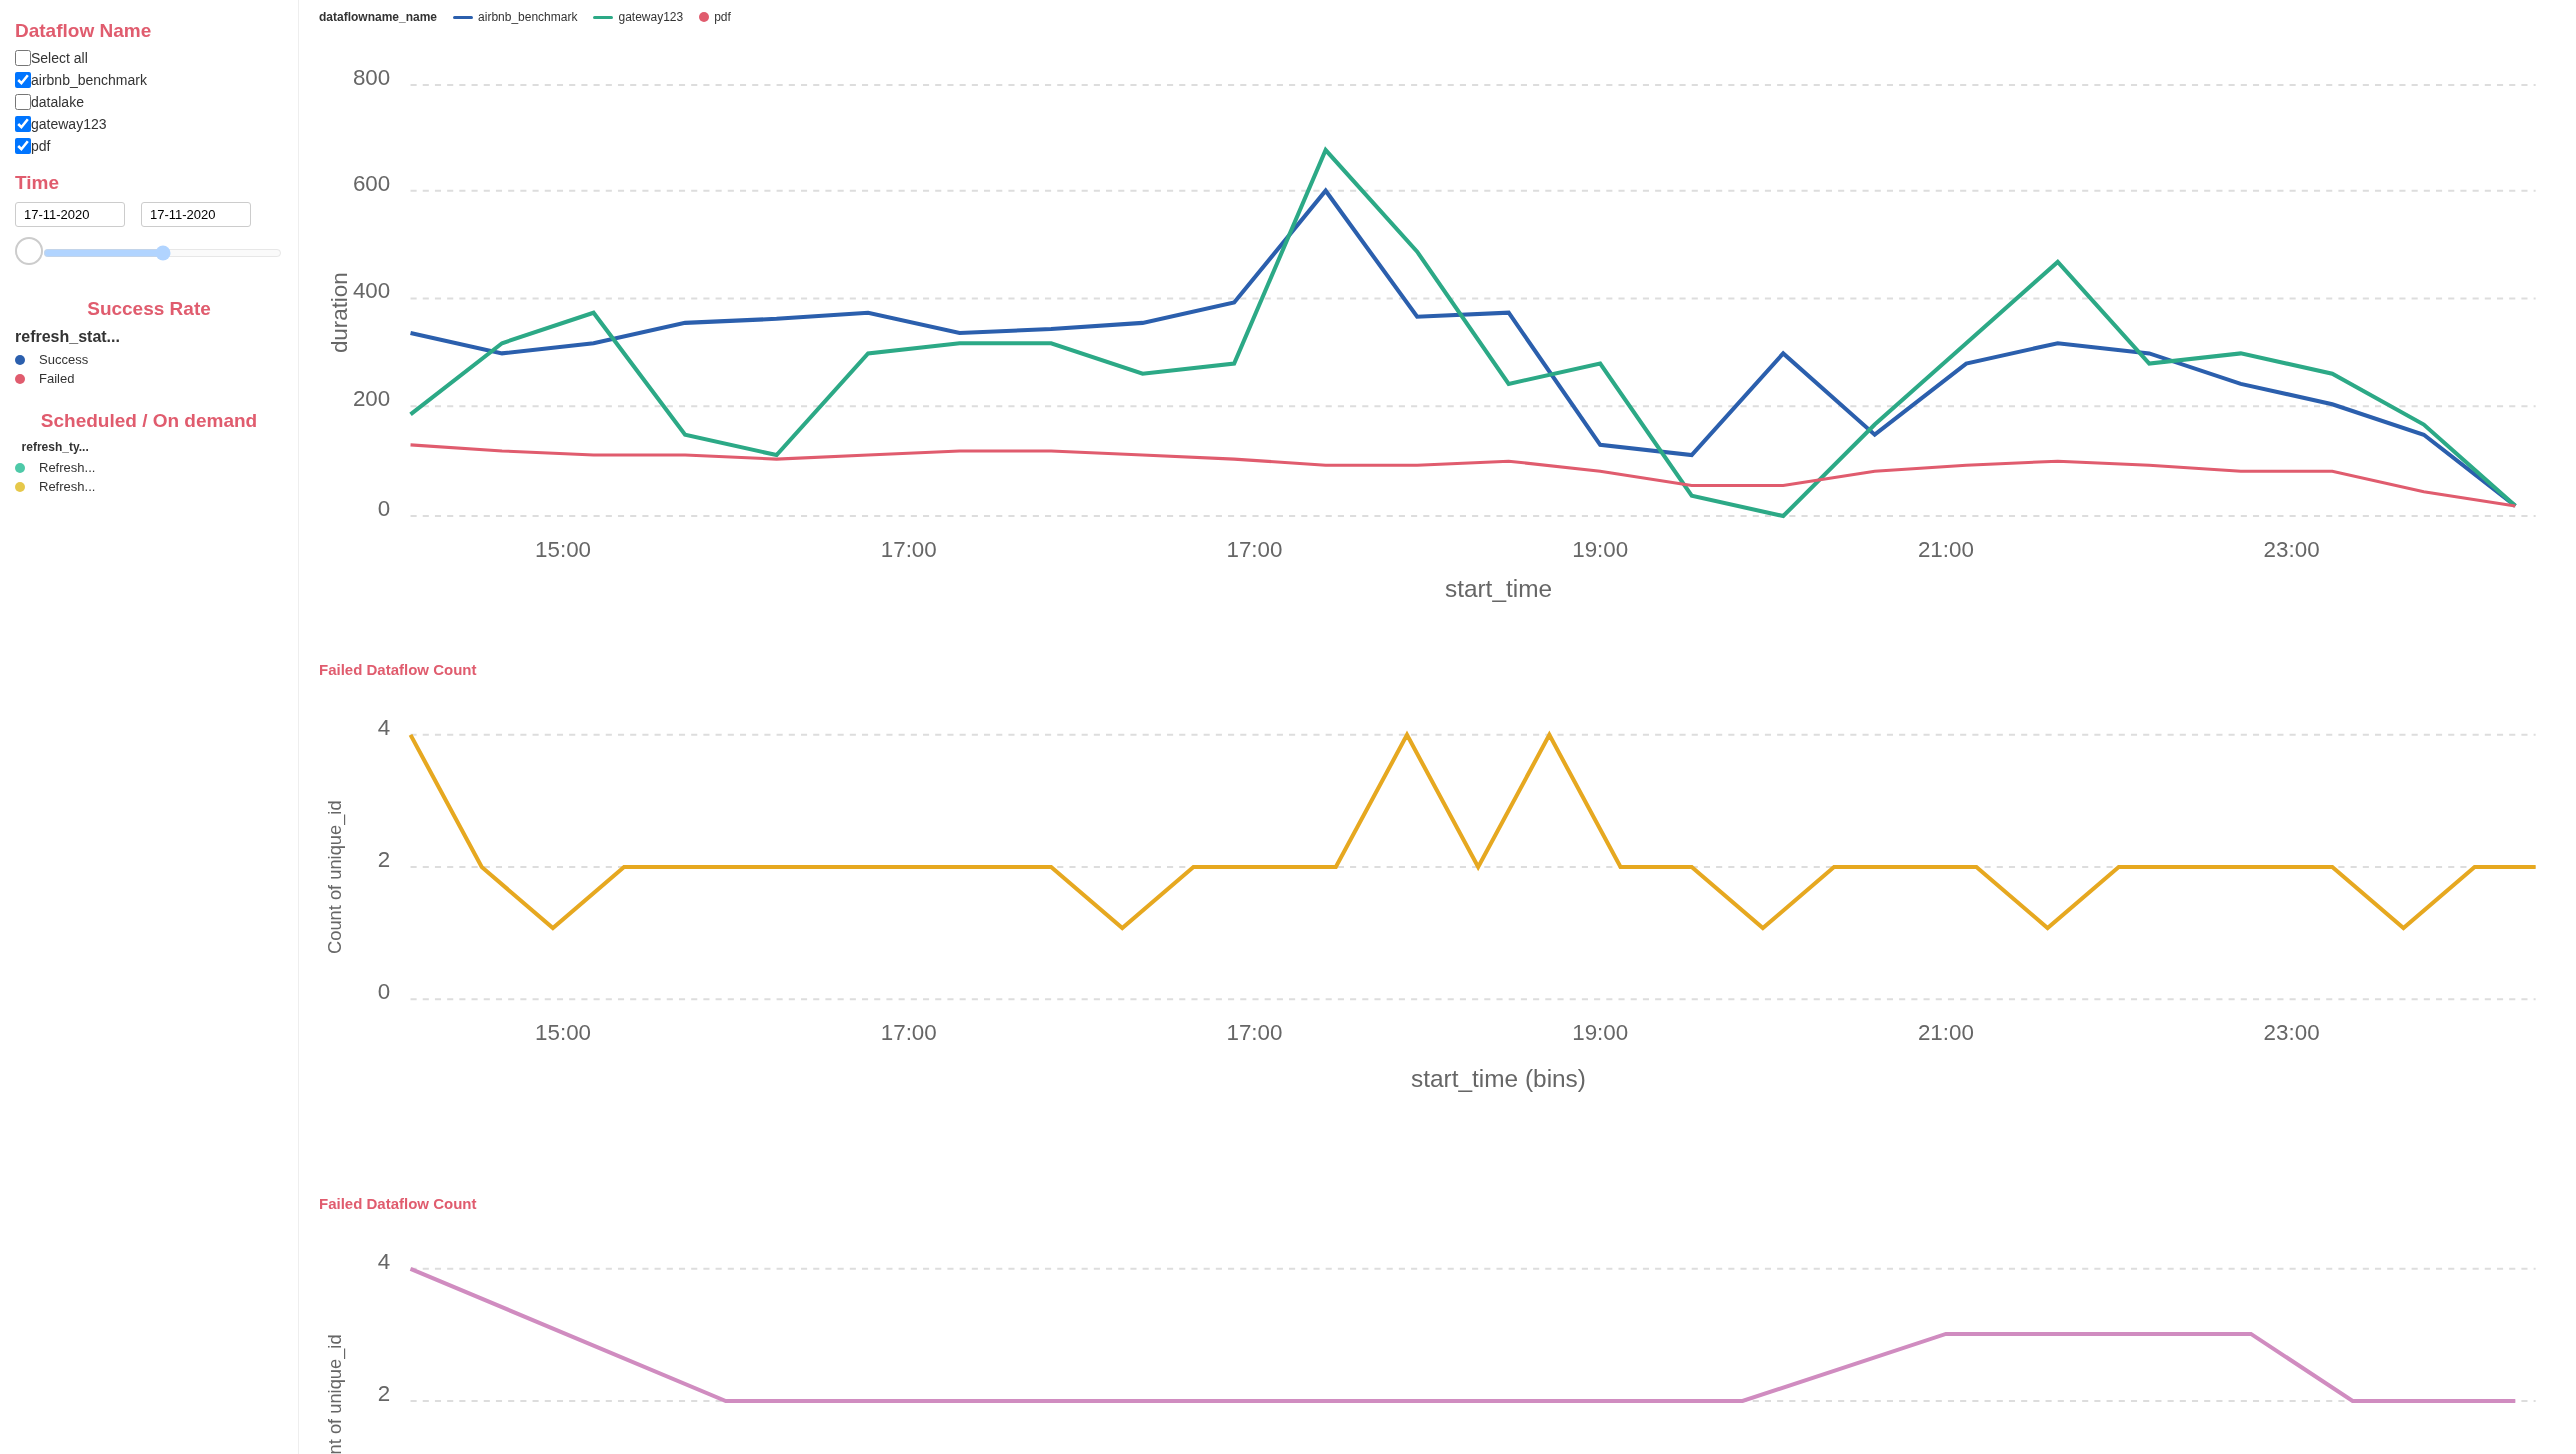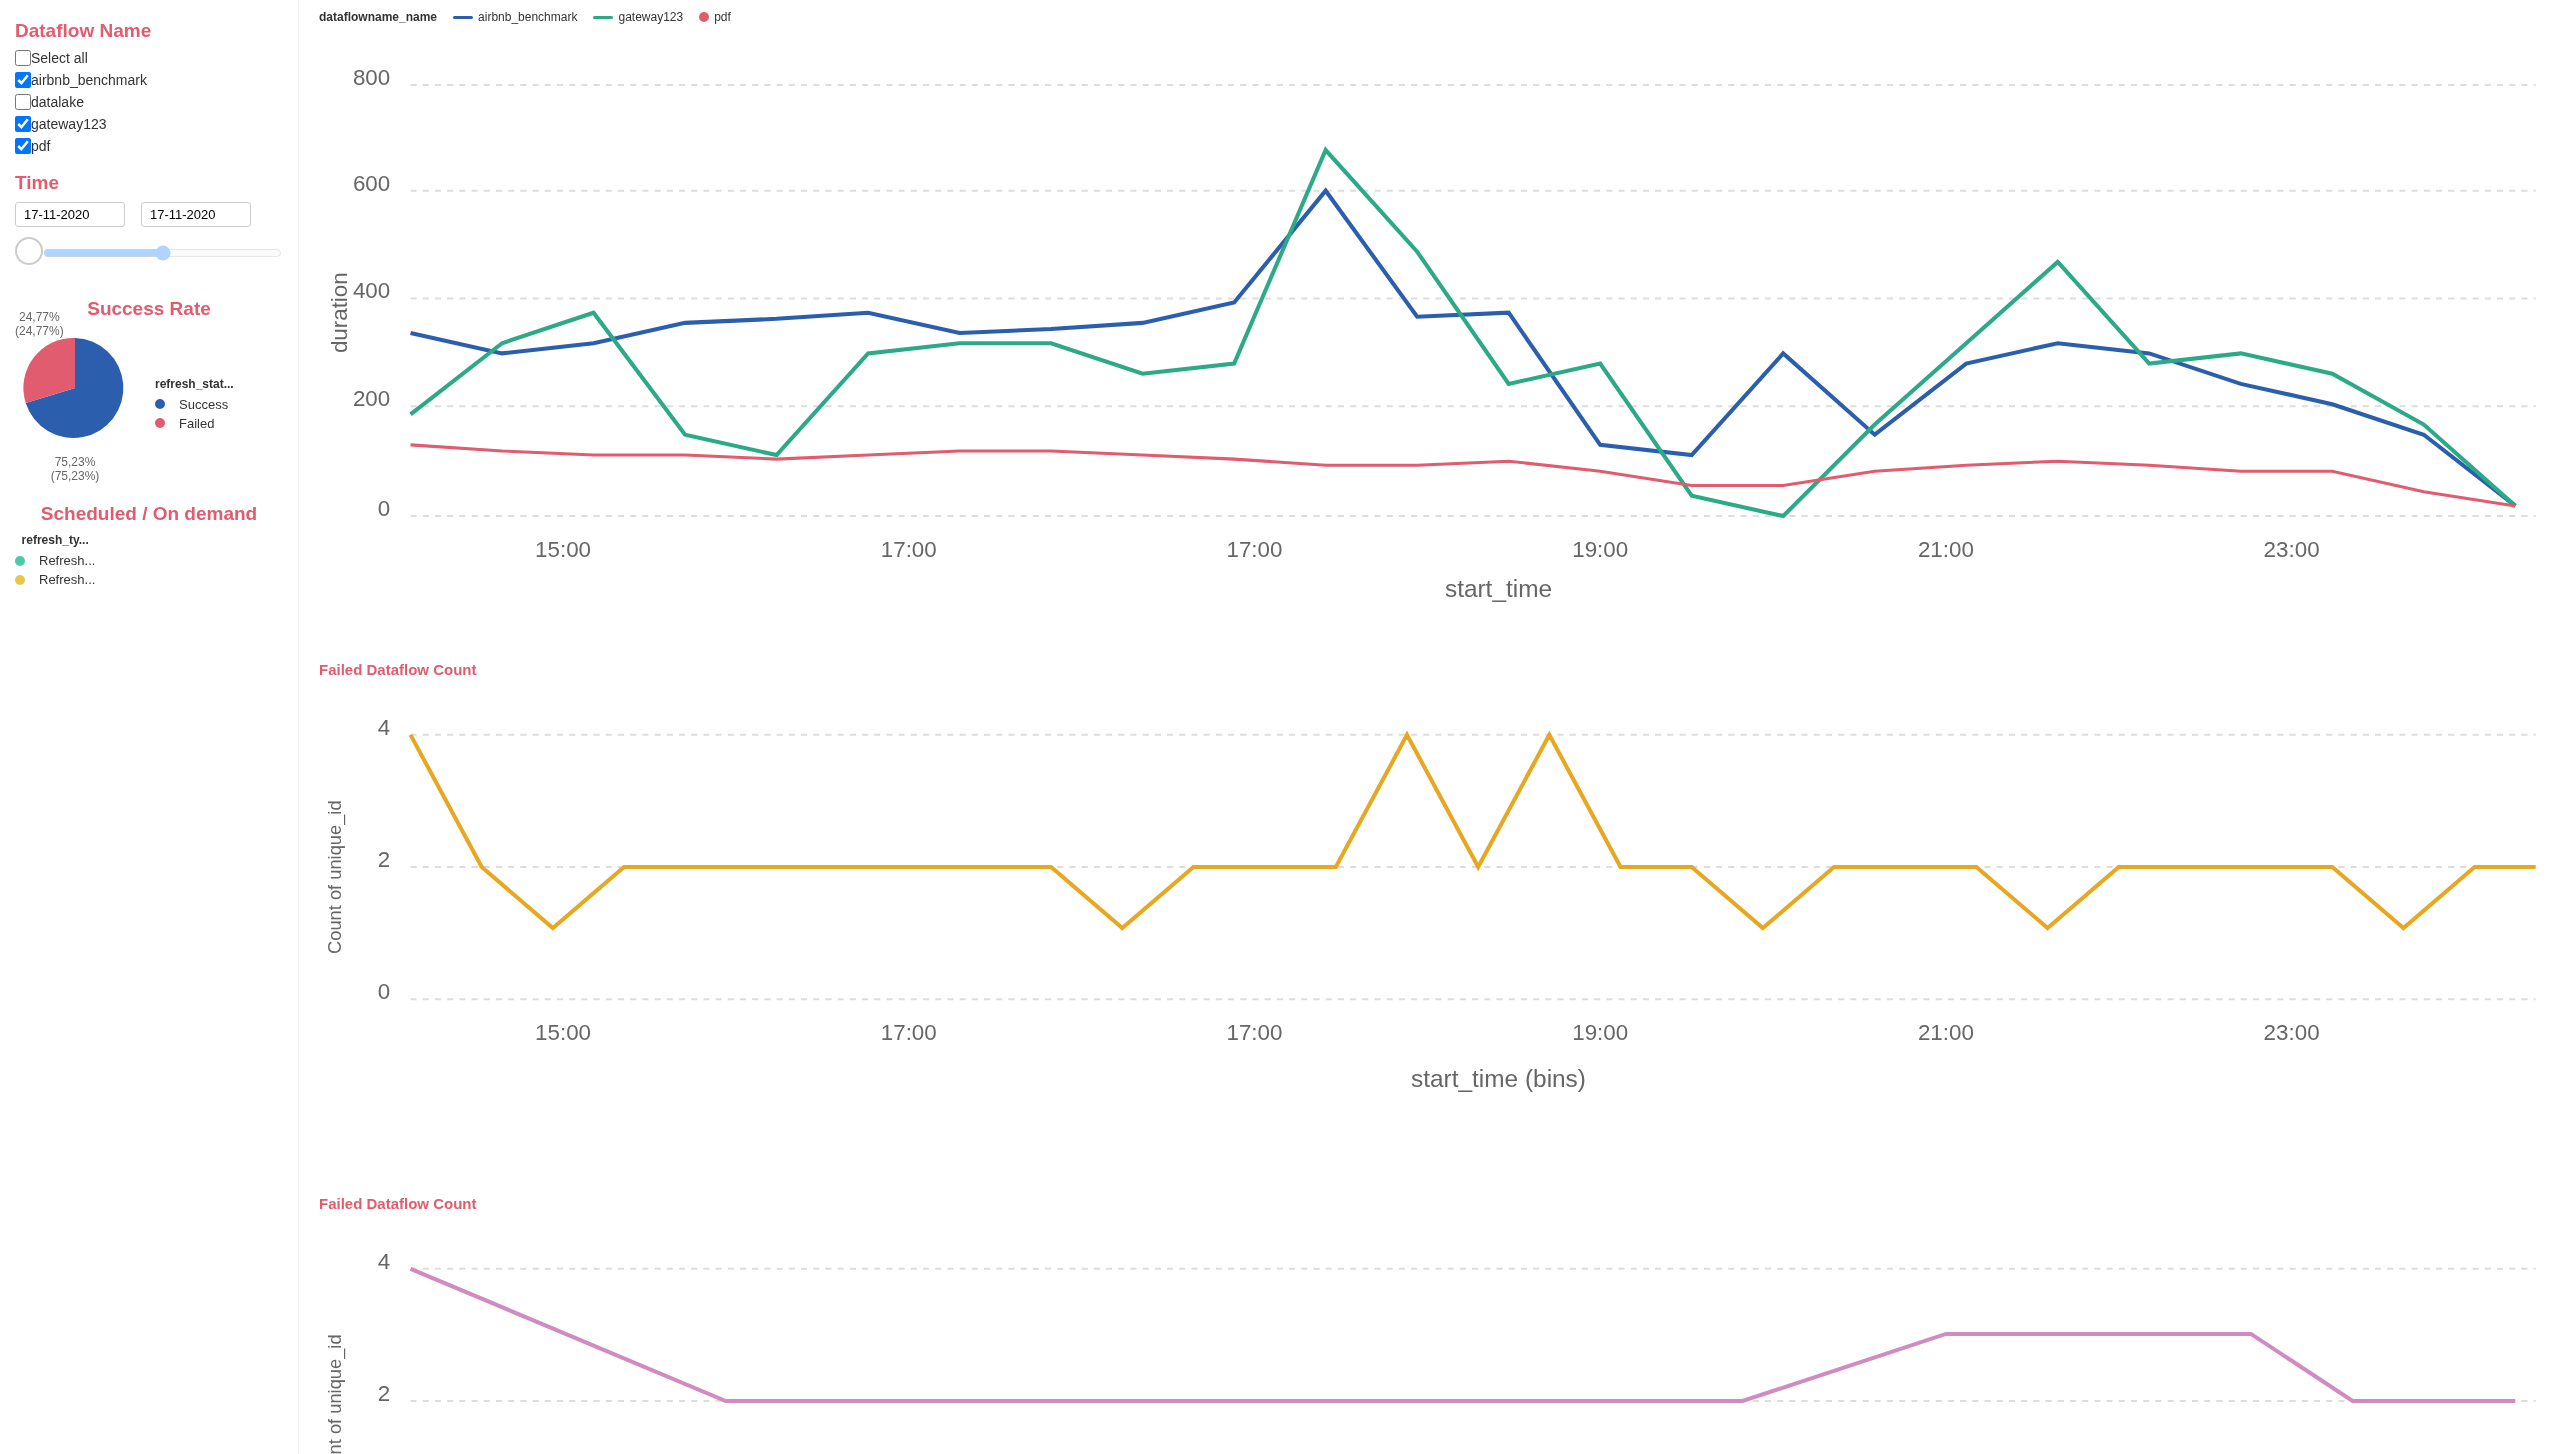--- a/index.html
+++ b/index.html
@@ -74,40 +74,22 @@
       </div>
       <div class="slider-container">
         <div class="slider-thumb"></div>
         <input type="range" class="slider" style="position: absolute; left: 28px; top: 8px; width: 239px; opacity: 0.3;" value="50">
       </div>
     </div>
 
     <div class="pie-section" style="margin-top:30px;">
       <div class="section-title">Success Rate</div>
       <div class="pie-row">
-        <div style="position:relative;">
-          <div class="pie-labels-left" style="position:absolute;top:-18px;left:0;">
-            <span>24,77%</span><br>
-            <span>(24,77%)</span>
-          </div>
-          <svg width="120" height="120" viewBox="0 0 120 120">
-
-            <circle cx="60" cy="60" r="50" fill="none"></circle>
-
-            <path d="M60,60 L60,10 A50,50 0 1,1 10.7,75 Z" fill="#2b5fad"></path>
-
-            <path d="M60,60 L10.7,75 A50,50 0 0,1 60,10 Z" fill="#e05c6e"></path>
-          </svg>
-          <div class="pie-labels-left" style="margin-top:4px;">
-            <span>75,23%</span><br>
-            <span>(75,23%)</span>
-          </div>
-        </div>
         <div>
-          <div style="font-weight:600;font-size:12px;margin-bottom:6px;">refresh_stat...</div>
+          <div style="font-weight:600;font-size:16px;margin-bottom:6px;">refresh_stat...</div>
           <div class="pie-legend-item">
             <span class="legend-dot" style="background:#2b5fad;"></span>
             <span>Success</span>
           </div>
           <div class="pie-legend-item">
             <span class="legend-dot" style="background:#e05c6e;"></span>
             <span>Failed</span>
           </div>
         </div>
       </div>

